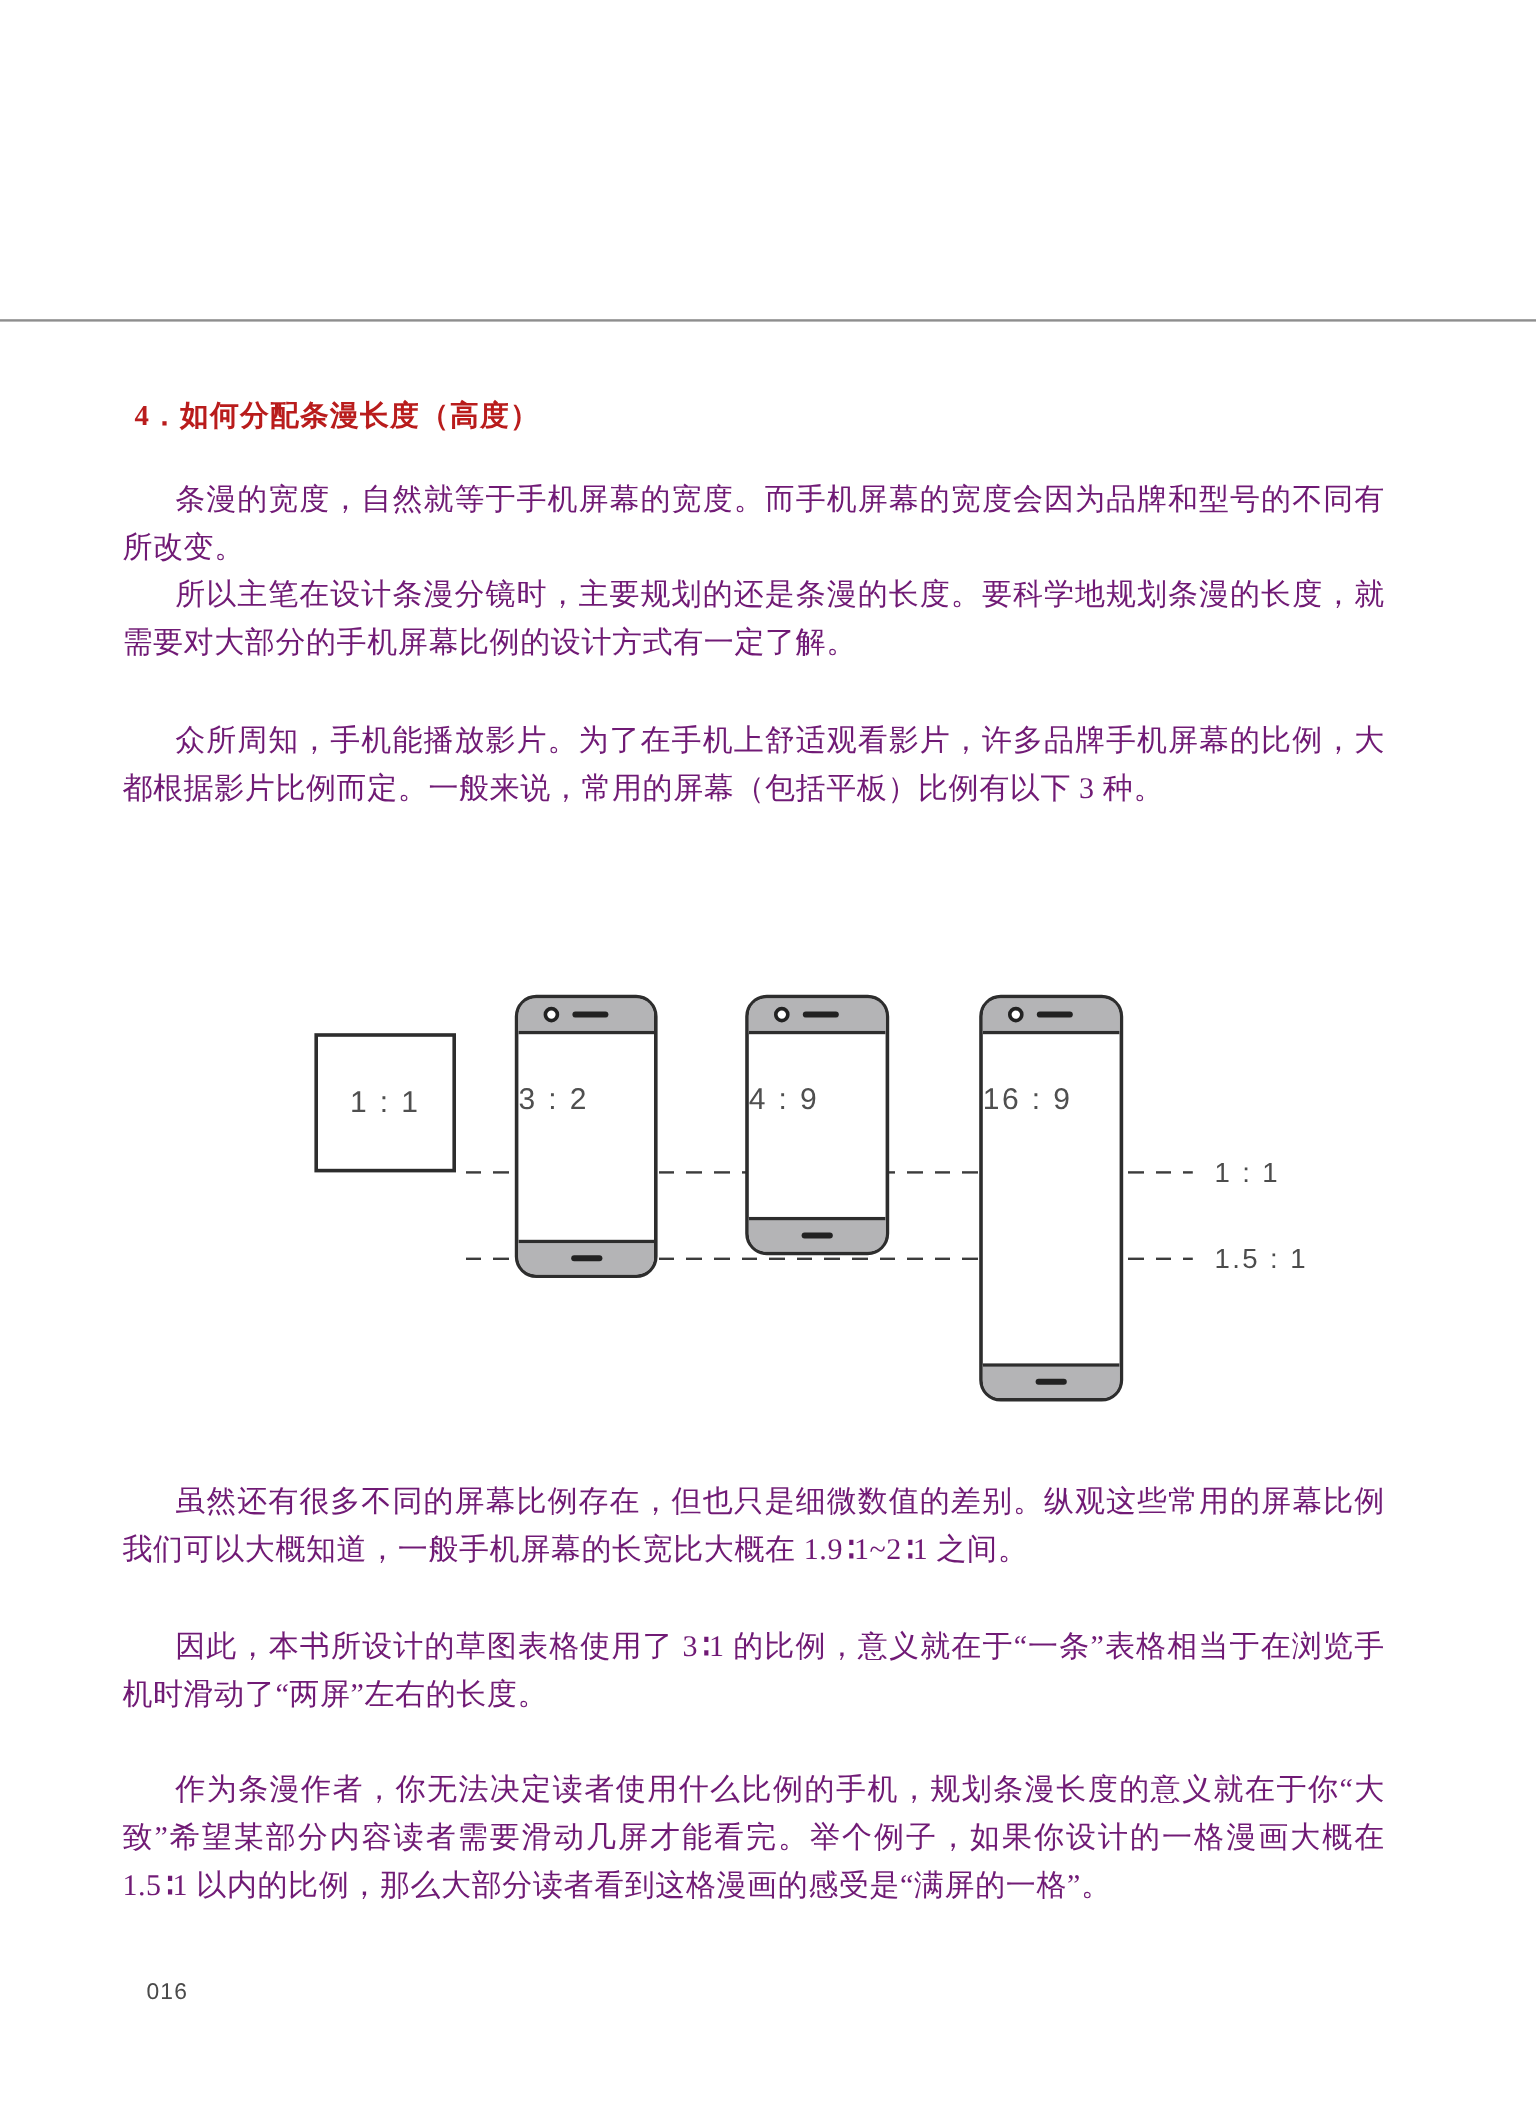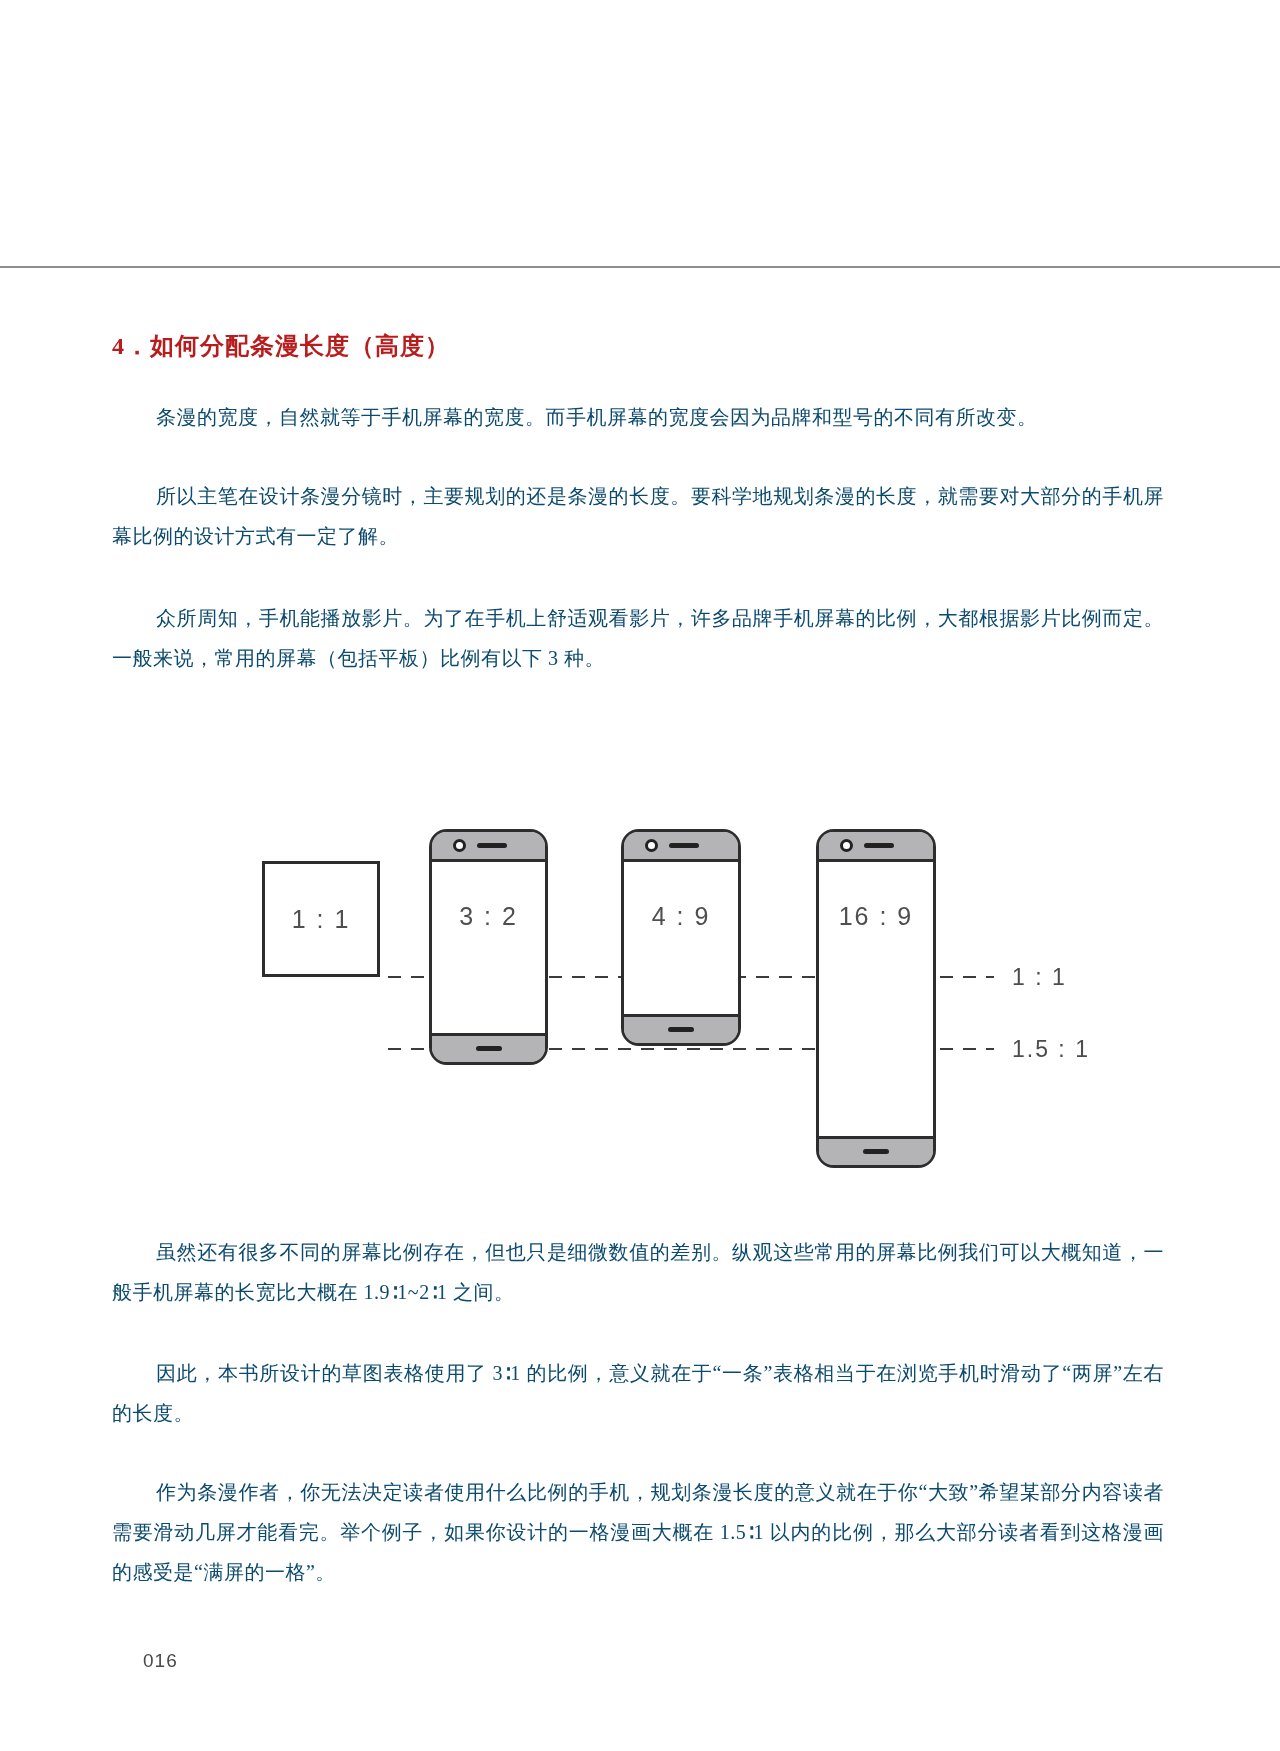--- a/index.html
+++ b/index.html
@@ -8,23 +8,23 @@
     font-family:"Liberation Serif", serif;color:#343434;overflow:hidden;
   }
   .top-rule{
     position:absolute;left:0;top:266px;width:1280px;height:2px;background:#8e8e8e;
   }
   .heading{
     position:absolute;left:112px;top:330px;margin:0;
     font-size:24px;font-weight:700;color:#b91c1c;letter-spacing:1px;
   }
   .para{
-    position:absolute;left:112px;width:1052px;margin:0;
-    font-size:20px;line-height:40px;text-align:justify;text-indent:44px;
-    color:#0c4a6e;letter-spacing:0.5px;
+    position:absolute;left:102px;width:1052px;margin:0;
+    font-size:25px;line-height:40px;text-align:justify;text-indent:44px;
+    color:#701a75;letter-spacing:0.5px;
   }
   .p1{top:397px;}
   .p2{top:476px;}
   .p3{top:598px;}
   .p4{top:1232px;}
   .p5{top:1353px;}
   .p6{top:1472px;}
 
   
   .diagram{position:absolute;left:0;top:720px;width:1280px;height:440px;padding-left:30px;}
@@ -56,21 +56,21 @@
   }
   .cam{
     position:absolute;left:21px;top:7px;width:7px;height:7px;
     border:3px solid #222222;border-radius:50%;background:#ffffff;
   }
   .spk{
     position:absolute;left:45px;top:11px;width:30px;height:5px;
     background:#222222;border-radius:3px;
   }
   .phone-ratio{
-    position:absolute;left:0;right:0;top:70px;text-align:center;
+    position:absolute;left:0;right:0;top:70px;
   }
   .phone-bottom{
     position:absolute;bottom:0;left:0;right:0;height:26px;
     background:#b4b4b6;border-top:3px solid #2d2d2d;border-radius:0 0 14px 14px;
   }
   .homebar{
     position:absolute;left:50%;top:10px;transform:translateX(-50%);
     width:26px;height:5px;background:#222222;border-radius:3px;
   }
   .guide-label{
@@ -78,21 +78,20 @@
     font-family:"Liberation Sans", sans-serif;font-size:23px;color:#4c4c4c;
     letter-spacing:2px;white-space:nowrap;
   }
   .guide-a{top:242px;}
   .guide-b{top:314px;}
 
   .page-number{
     position:absolute;left:122px;top:1650px;
     font-family:"Liberation Sans", sans-serif;font-size:19px;color:#4a4a4a;
     letter-spacing:1px;
-    margin-left:21px;
   }
 </style>
 </head>
 <body>
 
 <div>
 
   <div class="top-rule"></div>
 
   <h1 class="heading">4．如何分配条漫长度（高度）</h1>

